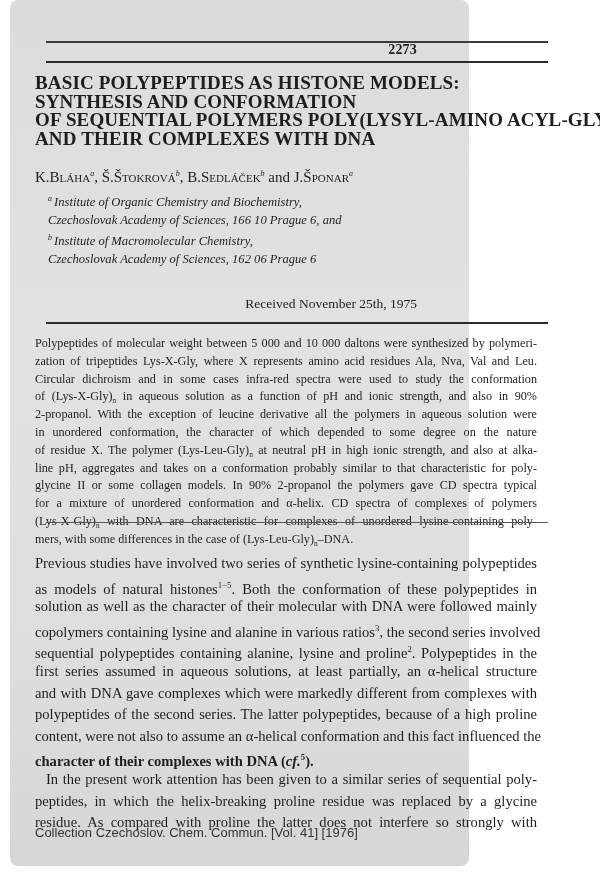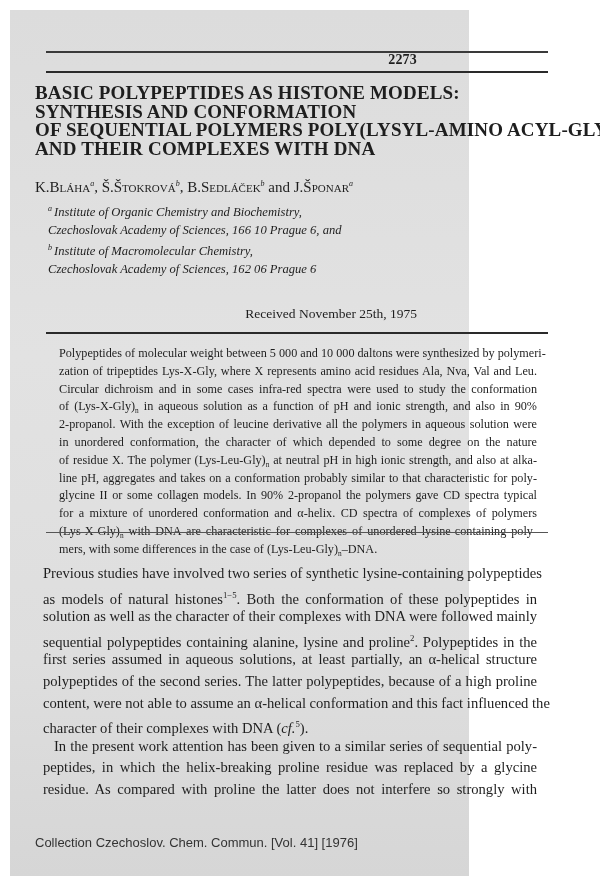--- a/index.html
+++ b/index.html
@@ -1,46 +1,47 @@
 <!DOCTYPE html>
 <html><head>
 <meta charset="utf-8">
 <style>
   html, body { margin: 0; padding: 0; }
   body {
     width: 600px; height: 888px; background: #ffffff; position: relative; overflow: hidden;
     font-family: "Liberation Serif", "DejaVu Serif", serif; color: #1e1e1e;
   }
   .page {
-    position: absolute; left: 10px; top: 10px; width: 459px; height: 866px;
+    position: absolute; left: 10px; top: 0; width: 459px; height: 866px;
     background: linear-gradient(180deg, #dcdcdc 0%, #e2e2e2 40%, #dedede 75%, #d6d6d6 100%);
+    border-radius: 8px;
   }
   .rule { position: absolute; left: 36px; width: 502px; background: #2a2a2a; }
   .r-top1 { top: 41px; height: 1.5px; background:#3a3a3a; }
   .r-top2 { top: 61px; height: 2px; }
   .r-abs1 { top: 322px; height: 2px; }
   .r-abs2 { top: 522px; height: 1px; background:#555; }
   .page-number {
     position: absolute; right: 52px; top: 42px; font-size: 14px; font-weight: bold; letter-spacing: 0.2px;
   }
   .title { position: absolute; left: 25px; top: 74px; font-size: 19px; font-weight: bold; line-height: 18.5px; letter-spacing: 0.15px; }
   .title div { white-space: nowrap; }
   .authors { position: absolute; left: 25px; top: 169px; font-size: 15px; white-space: nowrap; }
   .sc { font-variant: small-caps; text-align: right; }
   .authors sup { font-size: 8px; font-style: italic; vertical-align: 6px; }
   .affil { position: absolute; left: 38px; top: 190px; font-size: 12.6px; font-style: italic; line-height: 17.5px; }
   .affil div { white-space: nowrap; }
   .affil sup { font-size: 8px; vertical-align: 5px; margin-right: 2px; }
   .received { position: absolute; right: 52px; top: 296px; font-size: 13.5px; white-space: nowrap; }
   .abstract { position: absolute; left: 25px; width: 502px; top: 335px; font-size: 12.2px; line-height: 17.8px; text-align: justify; }
-  .abstract div { text-align: justify; text-align-last: justify; white-space: nowrap; height: 17.8px; margin-left: 24px; }
+  .abstract div { text-align: justify; text-align-last: justify; white-space: nowrap; height: 17.8px; }
   .abstract div.last { text-align-last: left; }
   .body { position: absolute; left: 25px; width: 502px; top: 553px; font-size: 14.6px; line-height: 21.6px; }
-  .body div { text-align: justify; text-align-last: justify; white-space: nowrap; height: 21.6px; margin-left: 8px; }
-  .body div.last { text-align-last: left; }
+  .body div { text-align: justify; text-align-last: justify; white-space: nowrap; height: 21.6px; }
+  .body div.last { text-align-last: left; font-weight: bold; }
   .body div.indent { padding-left: 11px; font-family: Liberation Serif, serif; }
   sub { font-size: 0.6em; vertical-align: -3px; }
   sup.ref { font-size: 0.6em; vertical-align: 6px; }
   .footer { position: absolute; left: 25px; top: 825px; font-family: Liberation Sans, sans-serif; font-size: 13px; color: #333; white-space: nowrap; }
 </style>
 </head>
 <body>
 
 <div class="page">
   <div class="rule r-top1"></div>
@@ -82,25 +83,27 @@
     <div>for a mixture of unordered conformation and α-helix. CD spectra of complexes of polymers</div>
     <div><span>(Lys-X-Gly)</span><sub>n</sub><span> with DNA are characteristic for complexes of unordered lysine-containing poly-</span></div>
     <div class="last"><span>mers, with some differences in the case of (Lys-Leu-Gly)</span><sub>n</sub><span>–DNA.</span></div>
   </div>
 
   <div class="rule r-abs2"></div>
 
   <div class="body">
     <div>Previous studies have involved two series of synthetic lysine-containing polypeptides</div>
     <div><span>as models of natural histones</span><sup class="ref">1−5</sup><span>. Both the conformation of these polypeptides in</span></div>
-    <div>solution as well as the character of their complexes with DNA were followed mainly</div>
+    <div>solution as well as the character of their molecular with DNA were followed mainly</div>
+    <div><span>copolymers containing lysine and alanine in various ratios</span><sup class="ref">3</sup><span>, the second series involved</span></div>
     <div><span>sequential polypeptides containing alanine, lysine and proline</span><sup class="ref">2</sup><span>. Polypeptides in the</span></div>
     <div>first series assumed in aqueous solutions, at least partially, an α-helical structure</div>
+    <div>and with DNA gave complexes which were markedly different from complexes with</div>
     <div>polypeptides of the second series. The latter polypeptides, because of a high proline</div>
-    <div>content, were not able to assume an α-helical conformation and this fact influenced the</div>
+    <div>content, were not also to assume an α-helical conformation and this fact influenced the</div>
     <div class="last"><span>character of their complexes with DNA (</span><i>cf.</i><sup class="ref">5</sup><span>).</span></div>
     <div class="indent">In the present work attention has been given to a similar series of sequential poly-</div>
     <div>peptides, in which the helix-breaking proline residue was replaced by a glycine</div>
     <div>residue. As compared with proline the latter does not interfere so strongly with</div>
   </div>
 
   <div class="footer">Collection Czechoslov. Chem. Commun. [Vol. 41] [1976]</div>
 </div>
 
 </body></html>

